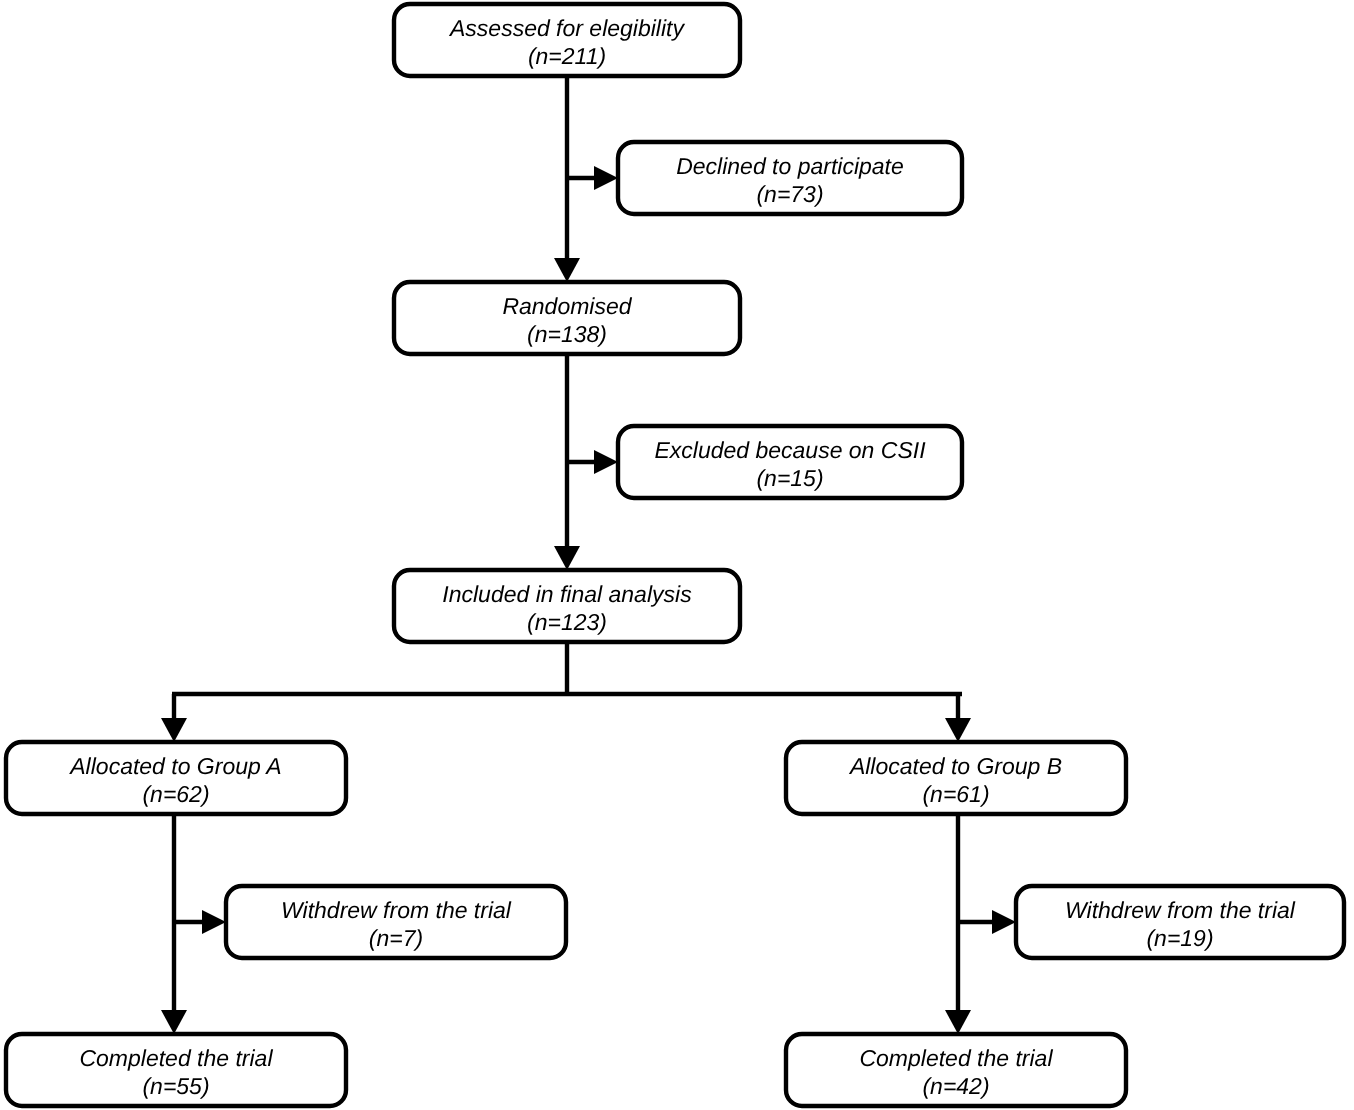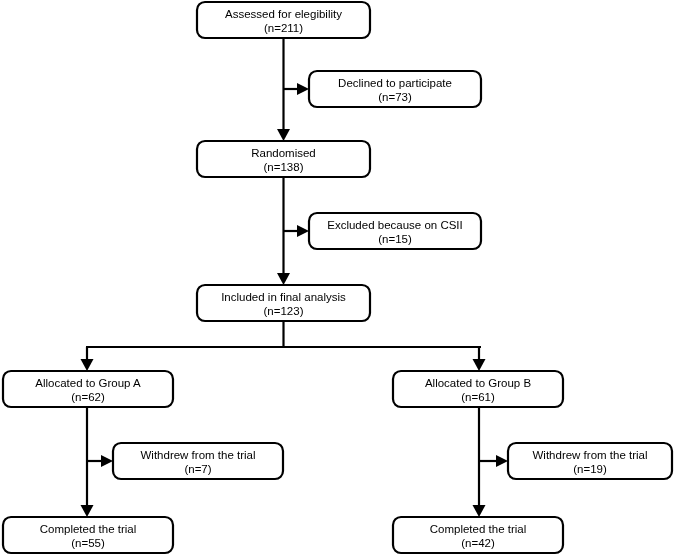--- a/index.html
+++ b/index.html
@@ -7,20 +7,21 @@
     padding: 0;
     background: #ffffff;
   }
   #diagram-root {
     position: relative;
     width: 677px;
     height: 555px;
     background: #ffffff;
     font-family: "Liberation Sans", sans-serif;
     overflow: hidden;
+    font-style: italic;
   }
   svg#flow-svg {
     position: absolute;
     top: 0;
     left: 0;
     width: 677px;
     height: 555px;
   }
   .node-box {
     fill: #ffffff;

